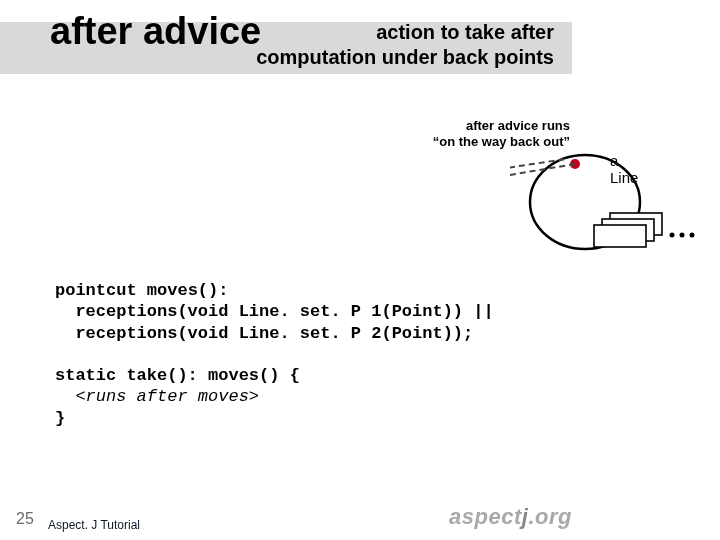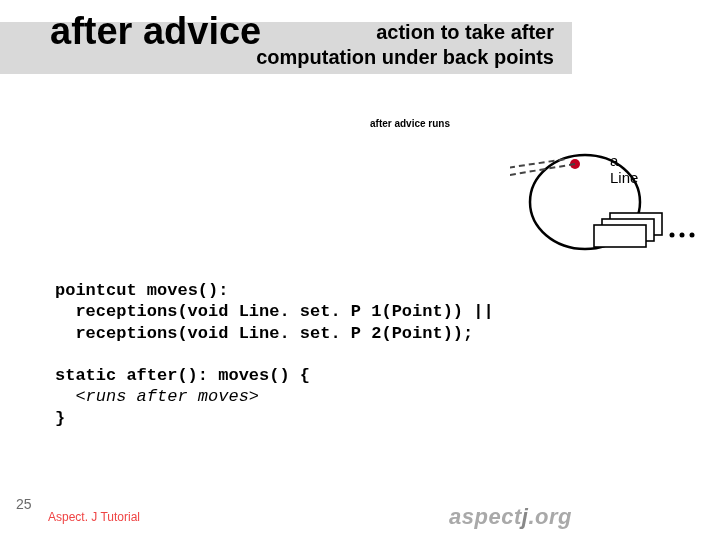--- a/index.html
+++ b/index.html
@@ -2,47 +2,48 @@
 <html><head>
 <meta charset="utf-8">
 <style>
   * { margin: 0; padding: 0; box-sizing: border-box; }
   html, body { width: 720px; height: 540px; overflow: hidden; font-family: Arial, Helvetica, sans-serif; background: #fff; }
   .slide { position: relative; width: 572px; height: 540px; background: #fff; }
   .header { position: absolute; top: 0; left: 0; right: 0; height: 80px; }
   .header-bar { position: absolute; top: 22px; left: 0; right: 0; height: 52px; background: #d9d9d9; }
   .title { position: absolute; top: 10px; left: 50px; font-size: 38px; font-weight: bold; color: #000; z-index: 2; }
   .subtitle { position: absolute; top: 20px; right: 18px; text-align: right; font-size: 20px; font-weight: bold; color: #000; line-height: 1.25; z-index: 2; }
-  .advice-caption { position: absolute; top: 118px; left: 370px; width: 200px; text-align: left; font-size: 10px; font-weight: bold; color: #000; line-height: 1.25; }
+  .advice-caption { position: absolute; top: 118px; left: 370px; width: 200px; text-align: right; font-size: 13px; font-weight: bold; color: #000; line-height: 1.25; }
   .diagram-label { position: absolute; top: 152px; left: 610px; font-size: 15px; font-weight: normal; color: #000; }
   .diagram { position: absolute; top: 145px; left: 510px; width: 190px; height: 110px; }
   .code-block { position: absolute; top: 280px; left: 55px; font-family: "Courier New", monospace; font-size: 17px; font-weight: bold; color: #000; line-height: 1.25; white-space: pre; }
   .code-block .kw { font-weight: bold; }
   .code-block .ita { font-style: italic; font-weight: normal; }
-  .footer-num { position: absolute; left: 16px; bottom: 28px; font-size: 14px; color: #6a6a6a; }
-  .footer-text { position: absolute; left: 48px; bottom: 16px; font-size: 12px; color: #ef4444; }
+  .footer-num { position: absolute; left: 16px; bottom: 12px; font-size: 16px; color: #6a6a6a; }
+  .footer-text { position: absolute; left: 48px; bottom: 8px; font-size: 12px; color: #0f172a; }
   .footer-logo { position: absolute; right: 0; bottom: 10px; font-size: 22px; font-style: italic; font-weight: bold; color: #a9a9a9; letter-spacing: 0.5px; }
   .footer-logo .j { color: #888; }
 </style>
 </head>
 <body>
 
 <div class="slide">
 
   <div class="header">
     <div class="header-bar"></div>
     <div class="title">after advice</div>
     <div class="subtitle">
       <span>action to take after</span><br>
       <span>computation under back points</span>
     </div>
   </div>
 
   <div class="advice-caption">
     <span>after advice runs</span><br>
+    <span>“on the way back out”</span>
   </div>
 
   <div class="diagram-label">a Line</div>
 
   <div class="diagram">
     <svg width="200" height="120" viewBox="0 0 200 120">
       <ellipse cx="75" cy="57" rx="55" ry="47" fill="none" stroke="#000" stroke-width="2.5"></ellipse>
       <circle cx="65" cy="19" r="5" fill="#c00020"></circle>
       <line x1="65" y1="19" x2="-90" y2="45" stroke="#444" stroke-width="2" stroke-dasharray="6 4"></line>
       <line x1="-90" y1="36" x2="56" y2="14" stroke="#444" stroke-width="2" stroke-dasharray="6 4"></line>
@@ -53,21 +54,21 @@
       <circle cx="162" cy="90" r="2.5" fill="#000"></circle>
       <circle cx="172" cy="90" r="2.5" fill="#000"></circle>
       <circle cx="182" cy="90" r="2.5" fill="#000"></circle>
     </svg>
   </div>
 
   <div class="code-block"><span class="kw">pointcut</span><span> moves():</span>
 <span>  receptions(void Line. set. P 1(Point)) ||</span>
 <span>  receptions(void Line. set. P 2(Point));</span>
 
-<span class="kw">static after</span><span>(): moves() {</span>
+<span class="kw">static take</span><span>(): moves() {</span>
 <span class="ita">  &lt;runs after moves&gt;</span>
 <span>}</span></div>
 
   <div class="footer-num">25</div>
   <div class="footer-text">Aspect. J Tutorial</div>
   <div class="footer-logo">
     <span>aspect</span><span class="j">j</span><span>.org</span>
   </div>
 
 </div>

